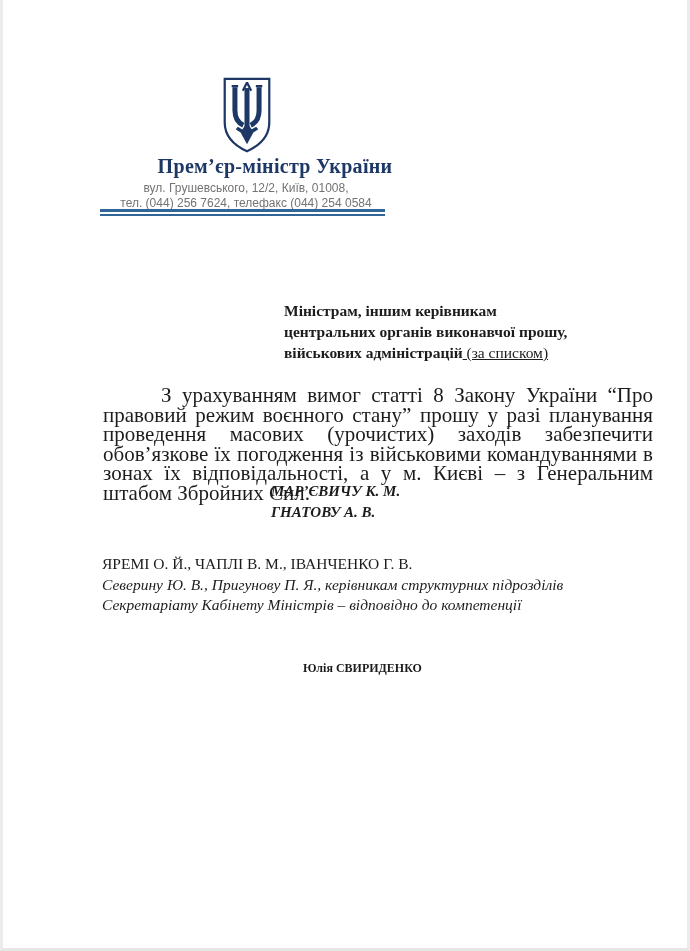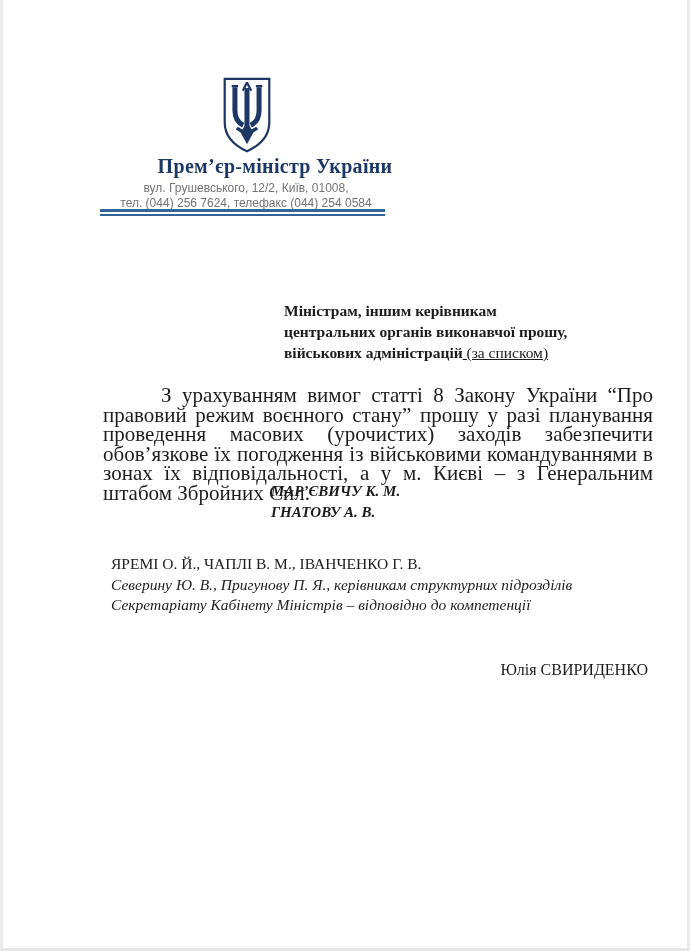--- a/index.html
+++ b/index.html
@@ -52,28 +52,28 @@
     text-align:justify; text-align-last:left;
     text-indent:58px;
   }
   
   .recipients{
     position:absolute; left:268px; top:481px;
     font-size:15px; font-weight:bold; line-height:21px;font-style:italic;
   }
   
   .copies{
-    position:absolute; left:108px; top:554px; width:550px;
+    position:absolute; left:99px; top:554px; width:550px;
     font-size:15.5px; line-height:20.5px;
   }
   .copies .it{font-style:italic;}
   
   .signature{
     position:absolute; left:300px; top:661px; width:345px;
-    font-size:16px; font-weight:normal; text-align:right;
+    font-size:12px; font-weight:bold; text-align:left;
   }
 </style>
 </head>
 <body>
 
 <div class="page">
 
   <div class="letterhead">
     <div class="emblem">
       <svg viewBox="0 0 60 84" width="56" height="78" xmlns="http://www.w3.org/2000/svg">

